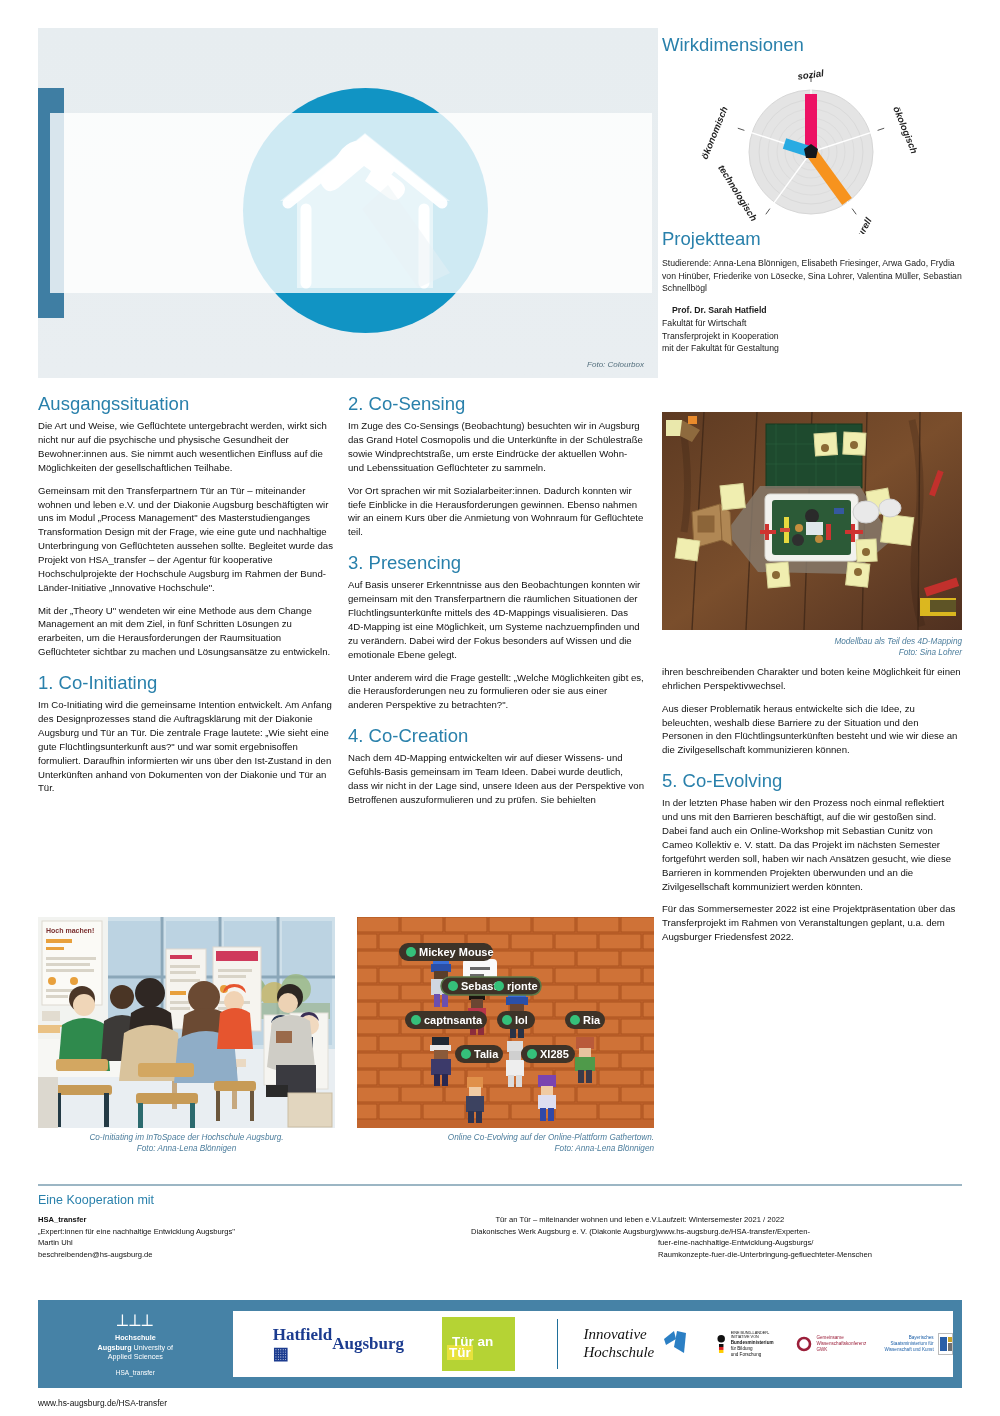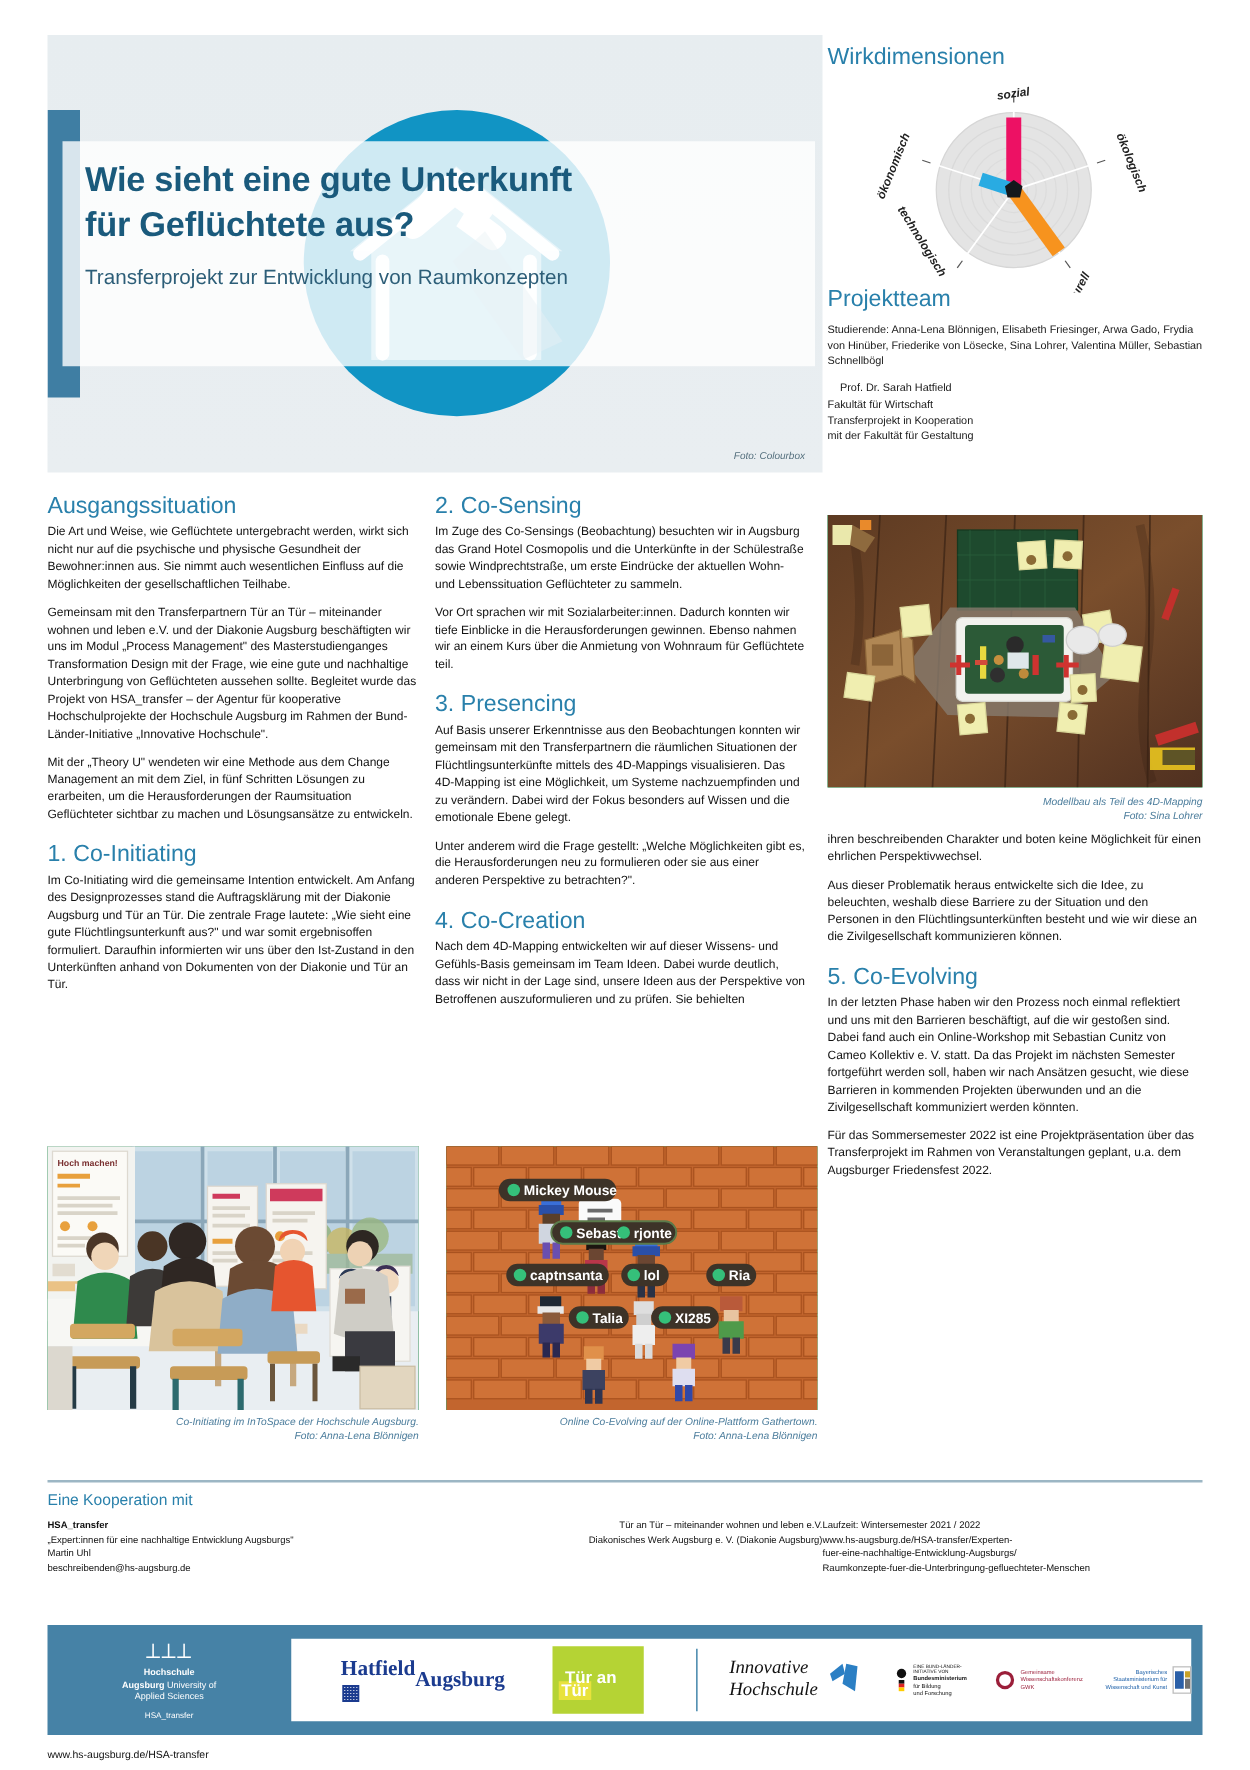--- a/index.html
+++ b/index.html
@@ -30,41 +30,41 @@
   
   .wirk{position:absolute;left:662px;top:34px;width:300px;}
   .h2-blue{font-size:18.5px;color:#2980ab;font-weight:normal;margin:0;}
   .radar-wrap{position:relative;width:300px;height:170px;margin-top:8px;}
   .radar-svg{position:absolute;left:18px;top:0;}
   .lbl{font-size:9.5px;fill:#222;font-family:"Liberation Sans",sans-serif;font-style:italic;font-weight:bold;}
 
   .team{position:absolute;left:662px;top:228px;width:300px;}
   .team .h2-blue{margin-bottom:7px;}
   .team p{font-size:8.7px;line-height:1.46;margin:0 0 9px 0;color:#1a1a1a;}
-  .team p b{font-weight:normal;padding-left:10px;}
+  .team p b{font-weight:bold;padding-left:10px;}
 
   
   .col{position:absolute;width:297px;}
   .col-a{left:38px;top:393px;}
   .col-b{left:348px;top:393px;}
   .col-c{left:662px;top:665px;width:300px;}
 
   h2.sec{font-size:18.5px;color:#2980ab;font-weight:normal;margin:0 0 5px 0;line-height:1.15;}
   h2.sec.gap{margin-top:13px;}
   p.body{font-size:9.6px;line-height:1.445;margin:0 0 9px 0;text-align:left;color:#121212;}
 
   
-  .photo{position:absolute;overflow:hidden;background:#15803d;}
+  .photo{position:absolute;overflow:hidden;background:#737373;}
   .cap{position:absolute;font-size:8.2px;color:#4c7d9c;text-align:right;line-height:1.35;font-style:italic;}
 
   .ph-model{left:662px;top:412px;width:300px;height:218px;}
   .cap-model{left:662px;top:636px;width:300px;}
 
   .ph-work{left:38px;top:917px;width:297px;height:211px;}
-  .cap-work{left:38px;top:1132px;width:297px;}
+  .cap-work{left:38px;top:1132px;width:297px;text-align:center;}
 
   .ph-gather{left:357px;top:917px;width:297px;height:211px;}
   .cap-gather{left:357px;top:1132px;width:297px;}
 
   
   .foot-rule{position:absolute;left:38px;top:1184px;width:924px;height:1.5px;background:#9cb6c4;}
   .foot-head{position:absolute;left:38px;top:1193px;font-size:12.5px;color:#2980ab;}
   .foot-cols{position:absolute;left:38px;top:1214px;width:924px;display:flex;}
   .fc{font-size:7.6px;line-height:1.54;color:#111;}
   .fc1{width:310px;} .fc2{width:310px;text-align:right;} .fc3{width:304px;}
@@ -118,27 +118,20 @@
         <path d="M36 86 L36 160"></path>
         <path d="M154 86 L154 160"></path>
       </g>
       <g fill="#ffffff" opacity="0.98">
         <path d="M72 26 q14 -14 28 -4 l20 14 q9 7 2 15 q-6 7 -14 2 l-14 -10 l-26 22 q-9 7 -15 -1 q-6 -8 2 -15 Z"></path>
         <path d="M106 40 l24 18 q9 7 2 15 q-7 8 -15 1 l-22 -16 Z"></path>
       </g>
       <path d="M118 62 L180 150 L148 165 L92 86 Z" fill="#8fb8cd" opacity="0.45"></path>
     </svg>
     <div class="hdr-white-band"></div>
-    <div class="hdr-text">
-      <div class="hdr-title">
-        <div>Wie sieht eine gute Unterkunft</div>
-        <div>für Geflüchtete aus?</div>
-      </div>
-      <div class="hdr-sub">Transferprojekt zur Entwicklung von Raumkonzepten</div>
-    </div>
     <div class="hdr-credit">Foto: Colourbox</div>
   </div>
 
   <div class="wirk">
     <h2 class="h2-blue">Wirkdimensionen</h2>
     <div class="radar-wrap">
       <svg class="radar-svg" width="262" height="170" viewBox="0 0 262 170">
 
         <g transform="translate(131,88)">
           <circle r="62" fill="#e4e4e4"></circle>

